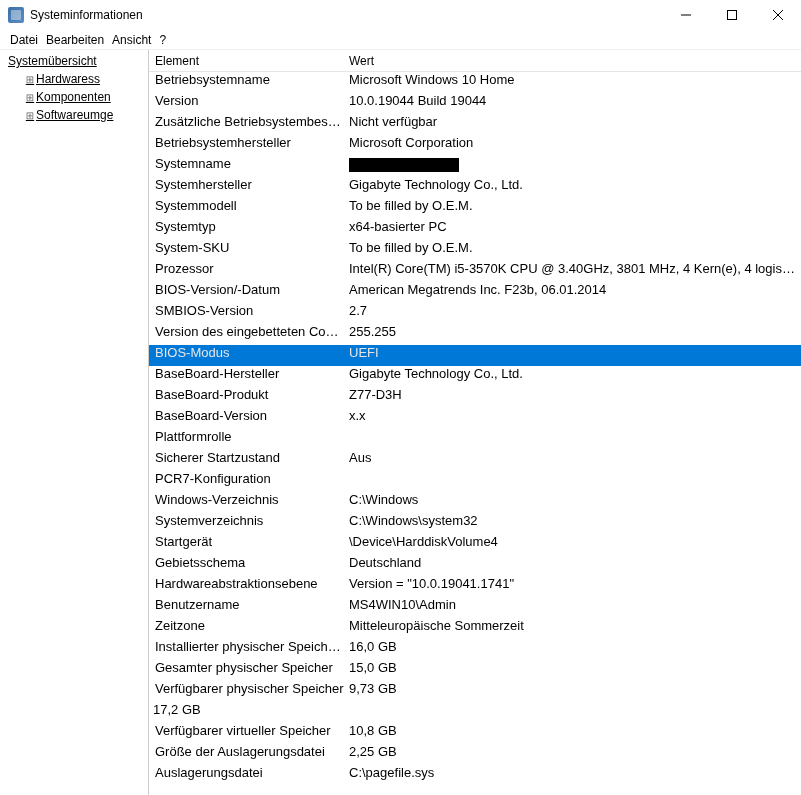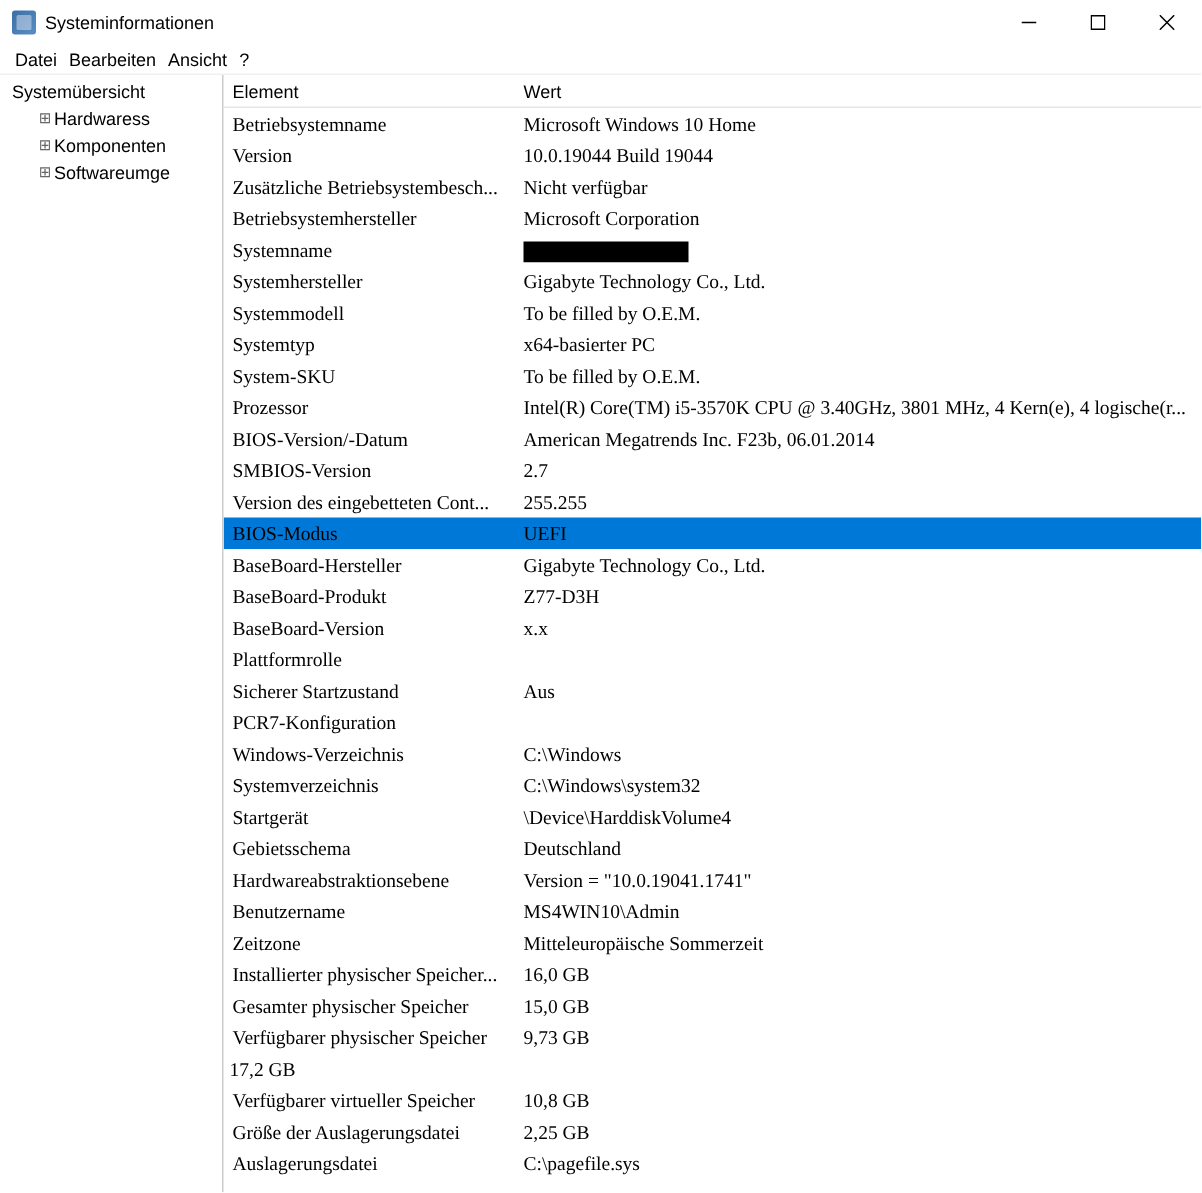--- a/index.html
+++ b/index.html
@@ -62,20 +62,21 @@
     border-right: 1px solid #ccc;
     padding: 2px 0 0 4px;
     overflow: hidden;
     white-space: nowrap;
   }
   .tree-row {
     height: 18px;
     display: flex;
     align-items: center;
     padding-left: 4px;
+    text-decoration: underline;
   }
   .tree-row.child { padding-left: 20px; }
   .tree-row .expander {
     width: 12px;
     display: inline-flex;
     align-items: center;
     justify-content: center;
     color: #666;
     font-size: 10px;
   }
@@ -105,27 +106,25 @@
     overflow: hidden;
     text-overflow: ellipsis;
   }
   .list {
     flex: 1;
     overflow: hidden;
   }
   .row {
     display: flex;
     height: 21px;
-    align-items: center;
     font-size: 13px;
-    font-family: Liberation Serif, serif;
   }
   .row.selected {
     background: #0078d7;
-    color: #000000;
+    color: #e5e5e5;
   }
   .redacted {
     display: inline-block;
     width: 110px; height: 14px;
     background: #000;
     vertical-align: middle;
   }
 </style>
 </head>
 <body>

